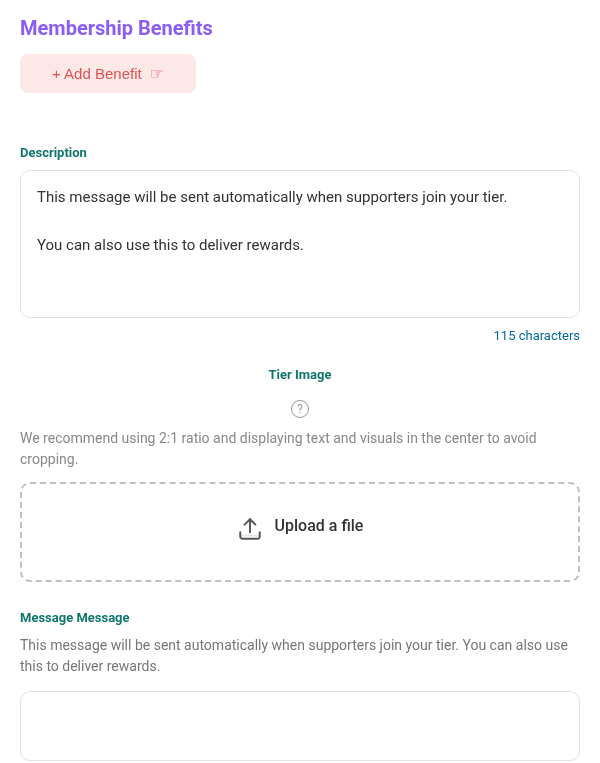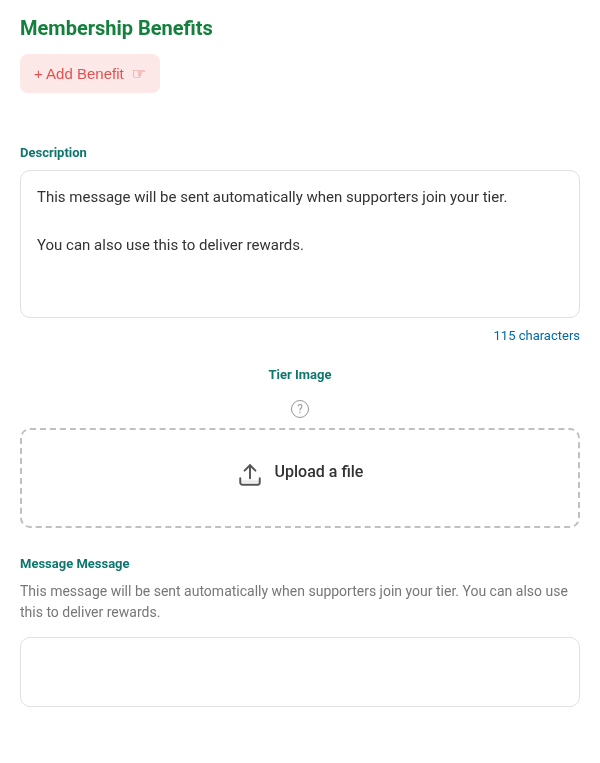--- a/index.html
+++ b/index.html
@@ -13,33 +13,33 @@
       background: #ffffff;
       width: 600px;
       min-height: 763px;
       padding: 16px 20px;
       color: #1a1a1a;
     }
 
     .section-title {
       font-size: 20px;
       font-weight: 700;
-      color: #15803d;
+      color: #8b5cf6;
       margin-bottom: 14px;
     }
 
     .add-benefit-btn {
       display: inline-flex;
       align-items: center;
       gap: 6px;
       background-color: #fde8e8;
       color: #e05252;
       border: none;
       border-radius: 8px;
-      padding: 10px 14px;
+      padding: 10px 32px;
       font-size: 15px;
       font-weight: 500;
       cursor: pointer;
       margin-bottom: 28px;
     }
 
     .cursor-hand {
       display: inline-block;
       font-size: 16px;
       margin-left: 2px;
@@ -167,20 +167,21 @@
 
 You can also use this to deliver rewards.</textarea>
   <div class="char-count">115 characters</div>
 </div>
 
 <div class="section-divider">
   <div class="field-label-row">
     <span class="field-label">Tier Image</span>
     <span class="help-icon">?</span>
   </div>
+  <p class="recommend-text">We recommend using 2:1 ratio and displaying text and visuals in the center to avoid cropping.</p>
   <div class="upload-area">
     <span class="upload-icon">
       <svg width="26" height="26" viewBox="0 0 24 24" fill="none" stroke="#555" stroke-width="1.8" stroke-linecap="round" stroke-linejoin="round">
         <path d="M21 15v4a2 2 0 0 1-2 2H5a2 2 0 0 1-2-2v-4"></path>
         <polyline points="17 8 12 3 7 8"></polyline>
         <line x1="12" y1="3" x2="12" y2="15"></line>
         <rect x="3" y="17" width="18" height="2" rx="1" fill="#555" stroke="none" opacity="0.15"></rect>
       </svg>
     </span>
     <span class="upload-label">Upload a file</span>

